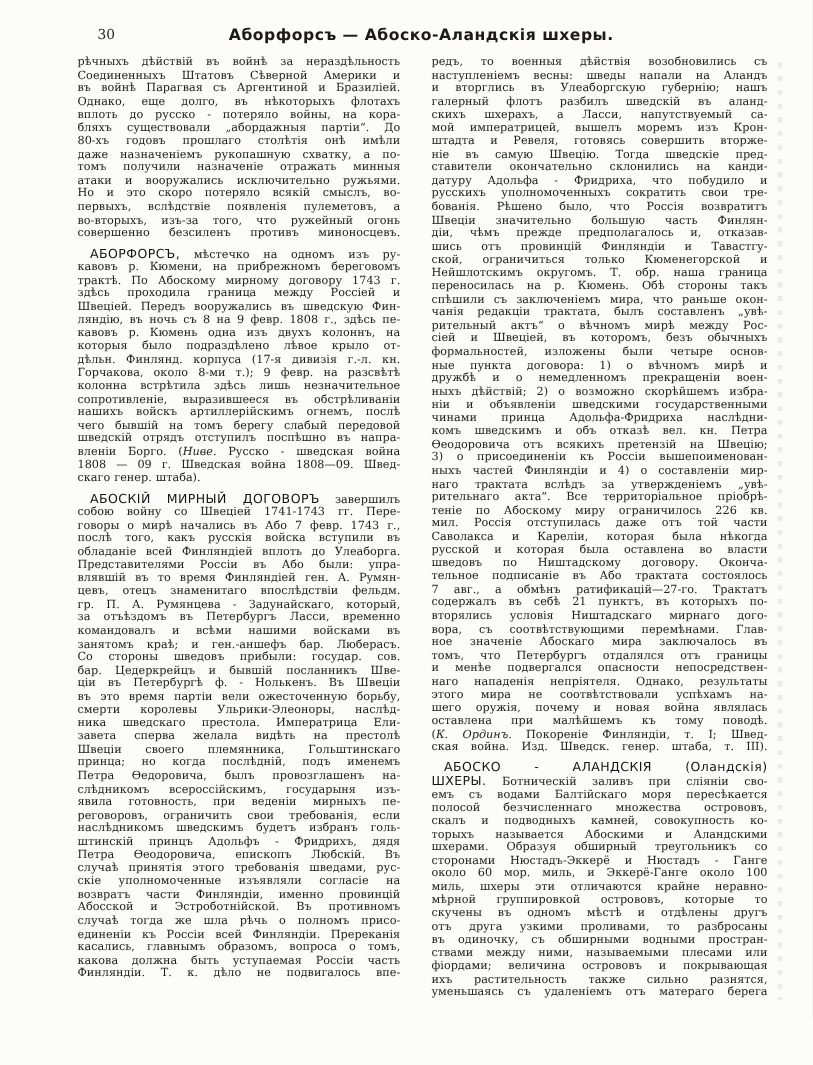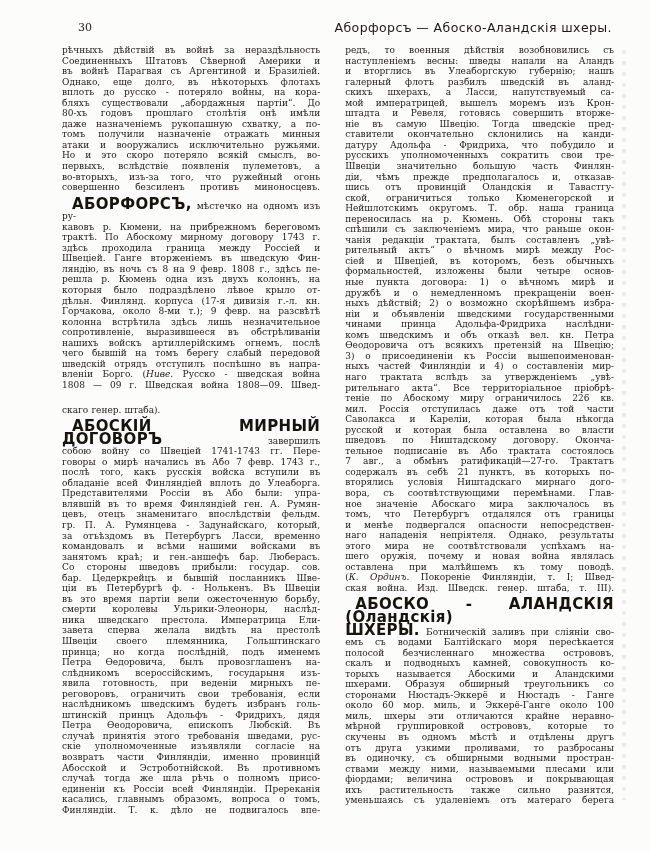--- a/index.html
+++ b/index.html
@@ -24,23 +24,23 @@
   .page-number {
     position: absolute;
     left: 78px; top: 1px;
     font-size: 11px;
     font-family: "DejaVu Serif", serif;
     color: #26221e;
   }
   .running-title {
     position: absolute;
     left: 62px; width: 550px;
-    text-align: right;
+    text-align: center;
     font-family: "DejaVu Sans", sans-serif;
-    font-weight: 400;
+    font-weight: 700;
     font-size: 12.5px;
     letter-spacing: 0.4px;
     color: #1d1a17;
     white-space: nowrap;
   }
   .text-columns {
     position: absolute;
     top: 45px; left: 62px;
     width: 552px;
     display: flex;
@@ -51,26 +51,26 @@
   .col-right { width: 278px; }
   .para { margin: 0; }
   .para + .para { margin-top: 6px; }
   .ln {
     line-height: 10.55px;
     text-align: justify;
     text-align-last: justify;
     word-spacing: 0.04em;
     color: #24201c;
   }
-  .ln.lastline { text-align-last: left; margin-top: 14px; }
+  .ln.lastline { text-align-last: left; }
   .ln.indent { text-indent: 10px; }
   .ln b.hw {
     font-family: "DejaVu Sans", sans-serif;
-    font-weight: 700;
-    font-size: 15px;
+    font-weight: 400;
+    font-size: 10px;
     letter-spacing: 0.35px;
     color: #17140f;
   }
   .ln i { font-style: italic; }
   
   .edge-artifact {
     position: absolute;
     right: 24px; top: 50px;
     width: 4px; height: 750px;
     background: repeating-linear-gradient(
@@ -107,23 +107,23 @@
           <div class="ln">Но и это скоро потеряло всякій смыслъ, во-</div>
           <div class="ln">первыхъ, вслѣдствіе появленія пулеметовъ, а</div>
           <div class="ln">во-вторыхъ, изъ-за того, что ружейный огонь</div>
           <div class="ln">совершенно безсиленъ противъ миноносцевъ.</div>
         </div>
         <div class="para">
           <div class="ln indent"><b class="hw">АБОРФОРСЪ,</b> мѣстечко на одномъ изъ ру-</div>
           <div class="ln">кавовъ р. Кюмени, на прибрежномъ береговомъ</div>
           <div class="ln">трактѣ. По Абоскому мирному договору 1743 г.</div>
           <div class="ln">здѣсь проходила граница между Россіей и</div>
-          <div class="ln">Швеціей. Ганге вторженіемъ въ шведскую Фин-</div>
+          <div class="ln">Швеціей. Передъ вооружались въ шведскую Фин-</div>
           <div class="ln">ляндію, въ ночь съ 8 на 9 февр. 1808 г., здѣсь пе-</div>
-          <div class="ln">решла р. Кюмень одна изъ двухъ колоннъ, на</div>
+          <div class="ln">кавовъ р. Кюмень одна изъ двухъ колоннъ, на</div>
           <div class="ln">которыя было подраздѣлено лѣвое крыло от-</div>
           <div class="ln">дѣльн. Финлянд. корпуса (17-я дивизія г.-л. кн.</div>
           <div class="ln">Горчакова, около 8-ми т.); 9 февр. на разсвѣтѣ</div>
           <div class="ln">колонна встрѣтила здѣсь лишь незначительное</div>
           <div class="ln">сопротивленіе, выразившееся въ обстрѣливаніи</div>
           <div class="ln">нашихъ войскъ артиллерійскимъ огнемъ, послѣ</div>
           <div class="ln">чего бывшій на томъ берегу слабый передовой</div>
           <div class="ln">шведскій отрядъ отступилъ поспѣшно въ напра-</div>
           <div class="ln">вленіи Борго. (<i>Ниве.</i> Русско - шведская война</div>
           <div class="ln">1808 — 09 г. Шведская война 1808—09. Швед-</div>
@@ -158,39 +158,41 @@
           <div class="ln">наслѣдникомъ шведскимъ будетъ избранъ голь-</div>
           <div class="ln">штинскій принцъ Адольфъ - Фридрихъ, дядя</div>
           <div class="ln">Петра Ѳеодоровича, епископъ Любскій. Въ</div>
           <div class="ln">случаѣ принятія этого требованія шведами, рус-</div>
           <div class="ln">скіе уполномоченные изъявляли согласіе на</div>
           <div class="ln">возвратъ части Финляндіи, именно провинцій</div>
           <div class="ln">Абосской и Эстроботнійской. Въ противномъ</div>
           <div class="ln">случаѣ тогда же шла рѣчь о полномъ присо-</div>
           <div class="ln">единеніи къ Россіи всей Финляндіи. Пререканія</div>
           <div class="ln">касались, главнымъ образомъ, вопроса о томъ,</div>
+          <div class="ln">какова должна быть уступаемая Россіи часть</div>
           <div class="ln">Финляндіи. Т. к. дѣло не подвигалось впе-</div>
         </div>
       </div>
     <div class="col col-right">
         <div class="para">
           <div class="ln">редъ, то военныя дѣйствія возобновились съ</div>
           <div class="ln">наступленіемъ весны: шведы напали на Аландъ</div>
           <div class="ln">и вторглись въ Улеаборгскую губернію; нашъ</div>
           <div class="ln">галерный флотъ разбилъ шведскій въ аланд-</div>
           <div class="ln">скихъ шхерахъ, а Ласси, напутствуемый са-</div>
           <div class="ln">мой императрицей, вышелъ моремъ изъ Крон-</div>
           <div class="ln">штадта и Ревеля, готовясь совершить вторже-</div>
           <div class="ln">ніе въ самую Швецію. Тогда шведскіе пред-</div>
           <div class="ln">ставители окончательно склонились на канди-</div>
           <div class="ln">датуру Адольфа - Фридриха, что побудило и</div>
           <div class="ln">русскихъ уполномоченныхъ сократить свои тре-</div>
+          <div class="ln">бованія. Рѣшено было, что Россія возвратитъ</div>
           <div class="ln">Швеціи значительно большую часть Финлян-</div>
           <div class="ln">діи, чѣмъ прежде предполагалось и, отказав-</div>
-          <div class="ln">шись отъ провинцій Оландскія и Тавастгу-</div>
+          <div class="ln">шись отъ провинцій Финляндіи и Тавастгу-</div>
           <div class="ln">ской, ограничиться только Кюменегорской и</div>
           <div class="ln">Нейшлотскимъ округомъ. Т. обр. наша граница</div>
           <div class="ln">переносилась на р. Кюмень. Обѣ стороны такъ</div>
           <div class="ln">спѣшили съ заключеніемъ мира, что раньше окон-</div>
           <div class="ln">чанія редакціи трактата, былъ составленъ „увѣ-</div>
           <div class="ln">рительный актъ“ о вѣчномъ мирѣ между Рос-</div>
           <div class="ln">сіей и Швеціей, въ которомъ, безъ обычныхъ</div>
           <div class="ln">формальностей, изложены были четыре основ-</div>
           <div class="ln">ные пункта договора: 1) о вѣчномъ мирѣ и</div>
           <div class="ln">дружбѣ и о немедленномъ прекращеніи воен-</div>

